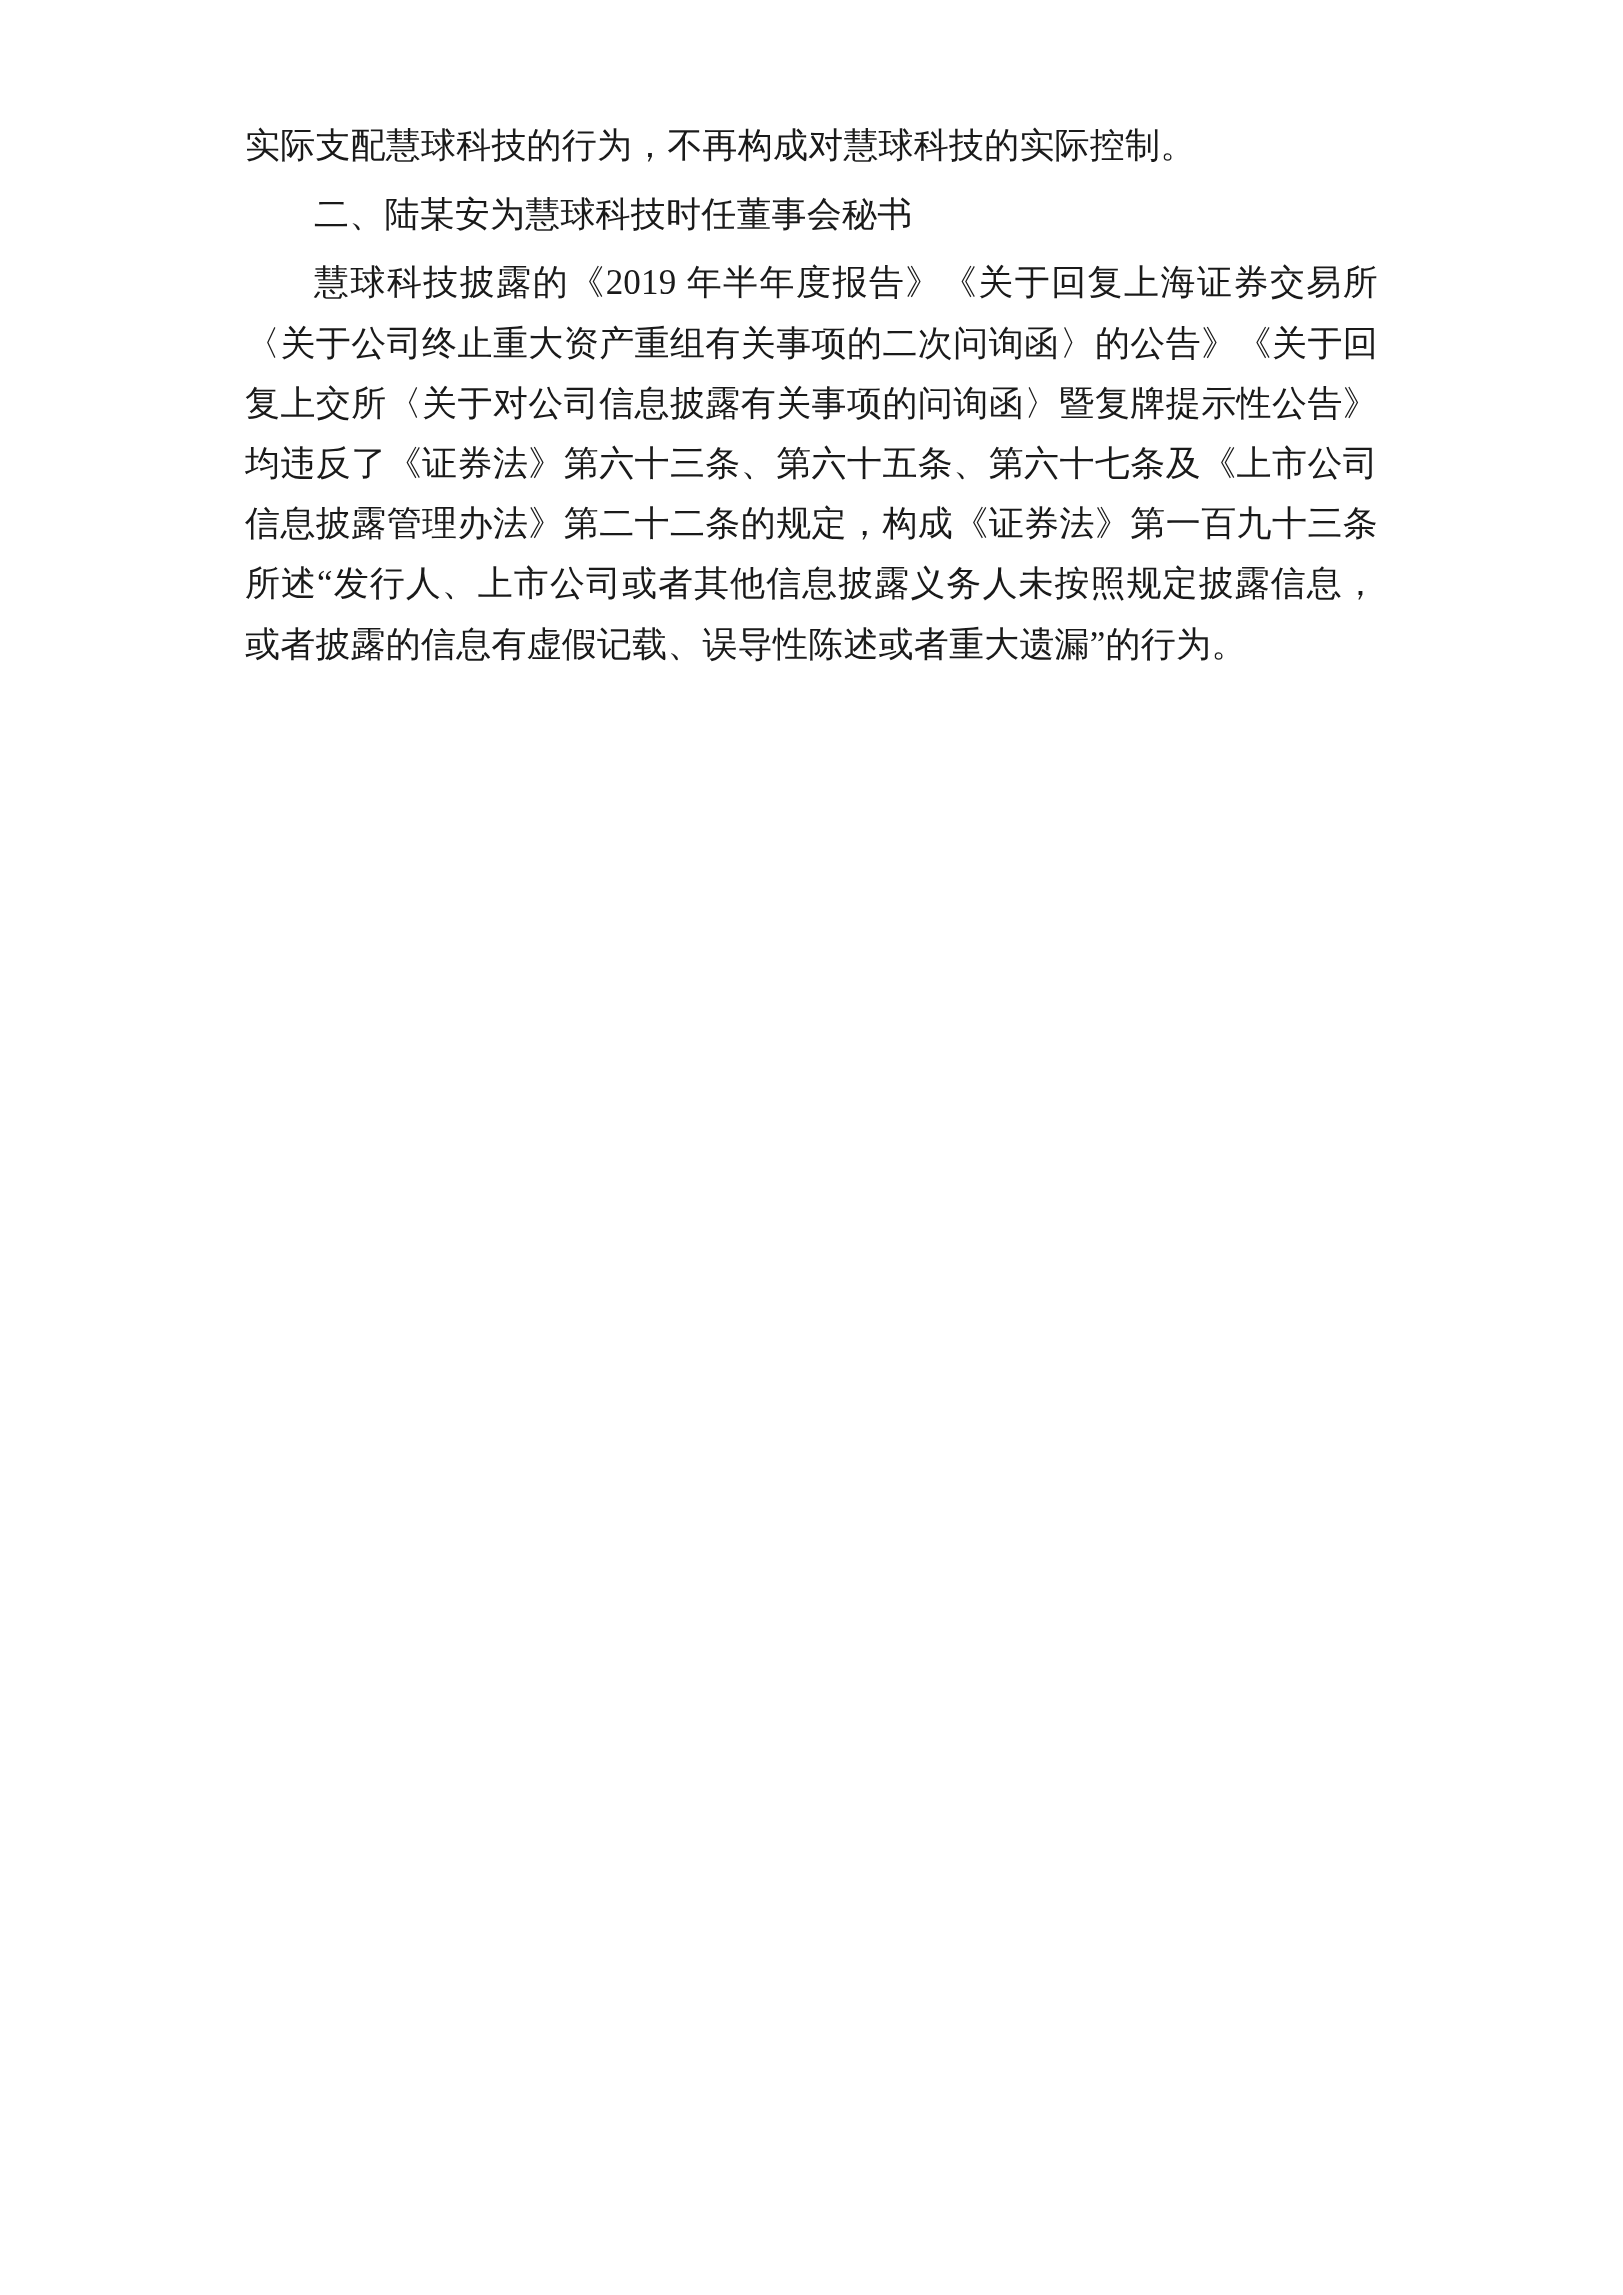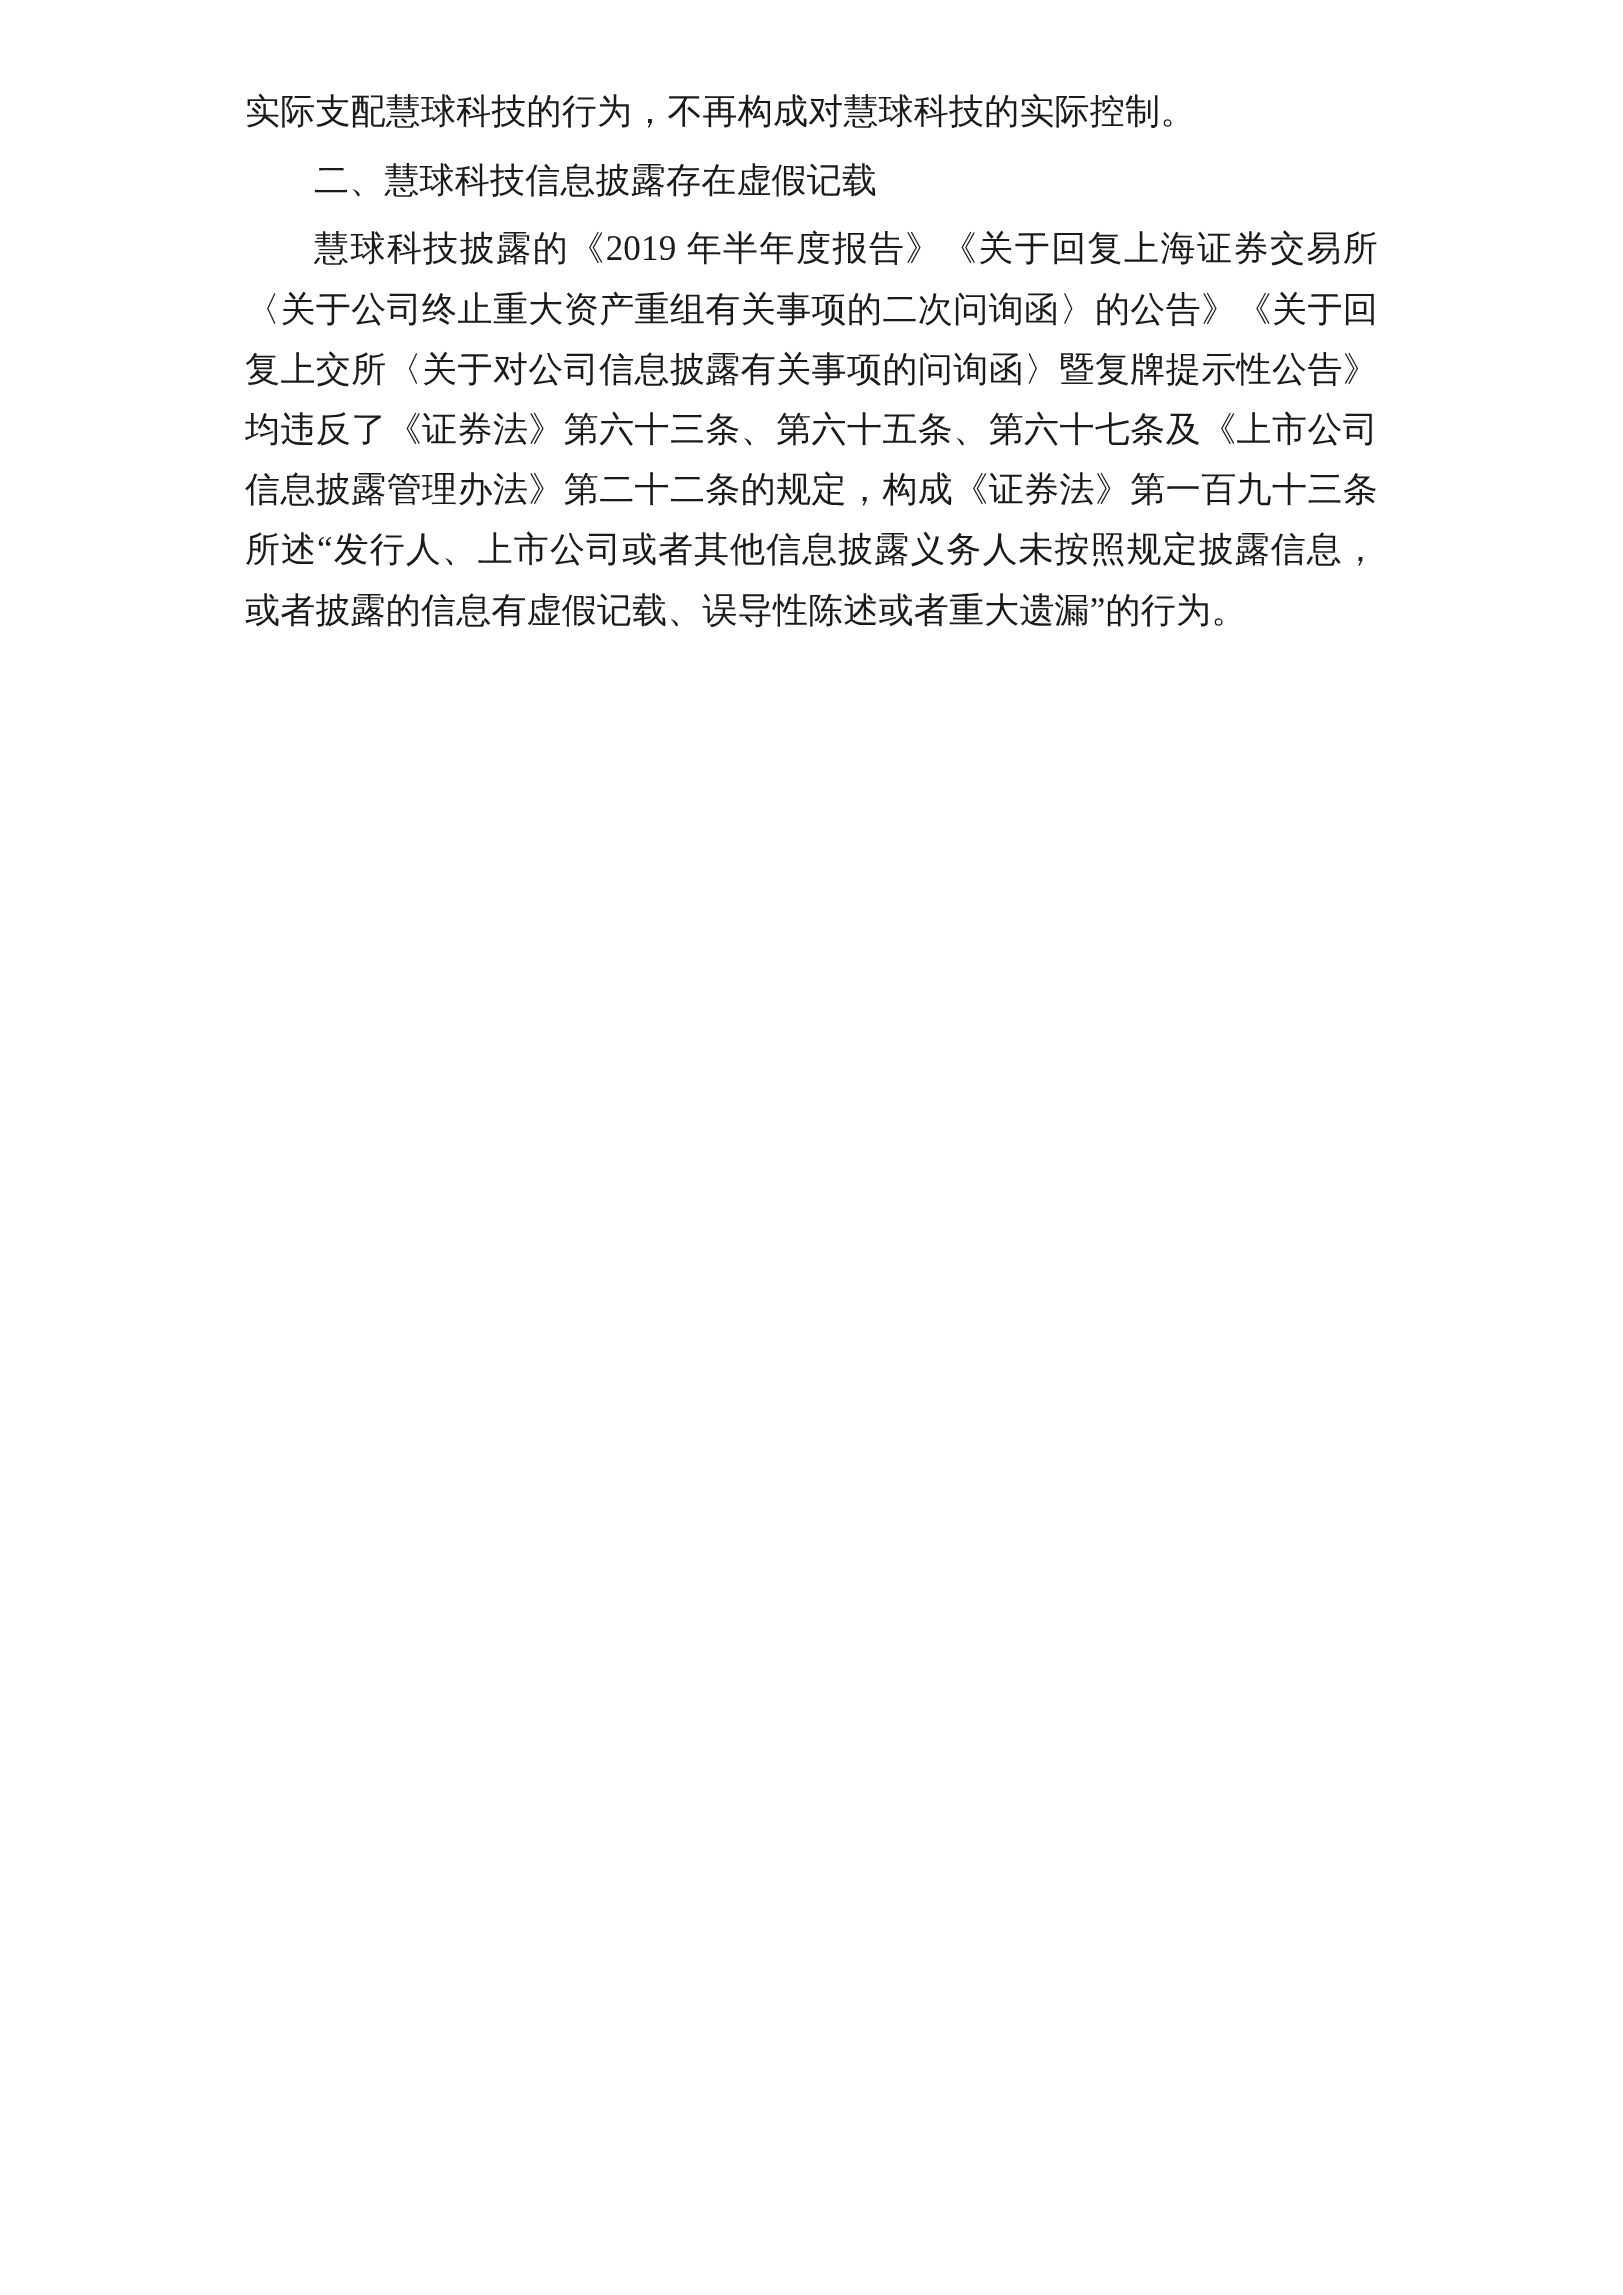--- a/index.html
+++ b/index.html
@@ -12,21 +12,21 @@
     height: 2295px;
     font-family: "Liberation Serif", serif;
     color: #1a1a1a;
   }
   .page {
     position: relative;
     width: 1623px;
     height: 1830px;
     background: #ffffff;
     box-sizing: border-box;
-    padding: 82px 245px 0 245px;
+    padding: 116px 245px 0 245px;
   }
   .doc-body {
     width: 1133px;
   }
   .para {
     font-size: 35px;
     line-height: 1.72;
     text-align: justify;
     text-justify: inter-ideograph;
     margin: 0 0 0 0;
@@ -44,21 +44,21 @@
   }
 </style>
 </head>
 <body>
 
 <div class="page">
   <div class="doc-body">
 
     <p class="para no-indent">实际支配慧球科技的行为，不再构成对慧球科技的实际控制。</p>
 
-    <p class="para indent">二、慧球科技信息披露存在虚假记载</p>
+    <p class="para indent">二、陆某安为慧球科技时任董事会秘书</p>
 
 
 
     <p class="para indent">慧球科技披露的《2019 年半年度报告》《关于回复上海证券交易所〈关于公司终止重大资产重组有关事项的二次问询函〉的公告》《关于回复上交所〈关于对公司信息披露有关事项的问询函〉暨复牌提示性公告》均违反了《证券法》第六十三条、第六十五条、第六十七条及《上市公司信息披露管理办法》第二十二条的规定，构成《证券法》第一百九十三条所述“发行人、上市公司或者其他信息披露义务人未按照规定披露信息，或者披露的信息有虚假记载、误导性陈述或者重大遗漏”的行为。</p>
 
 
   </div>
 </div>
 
 

